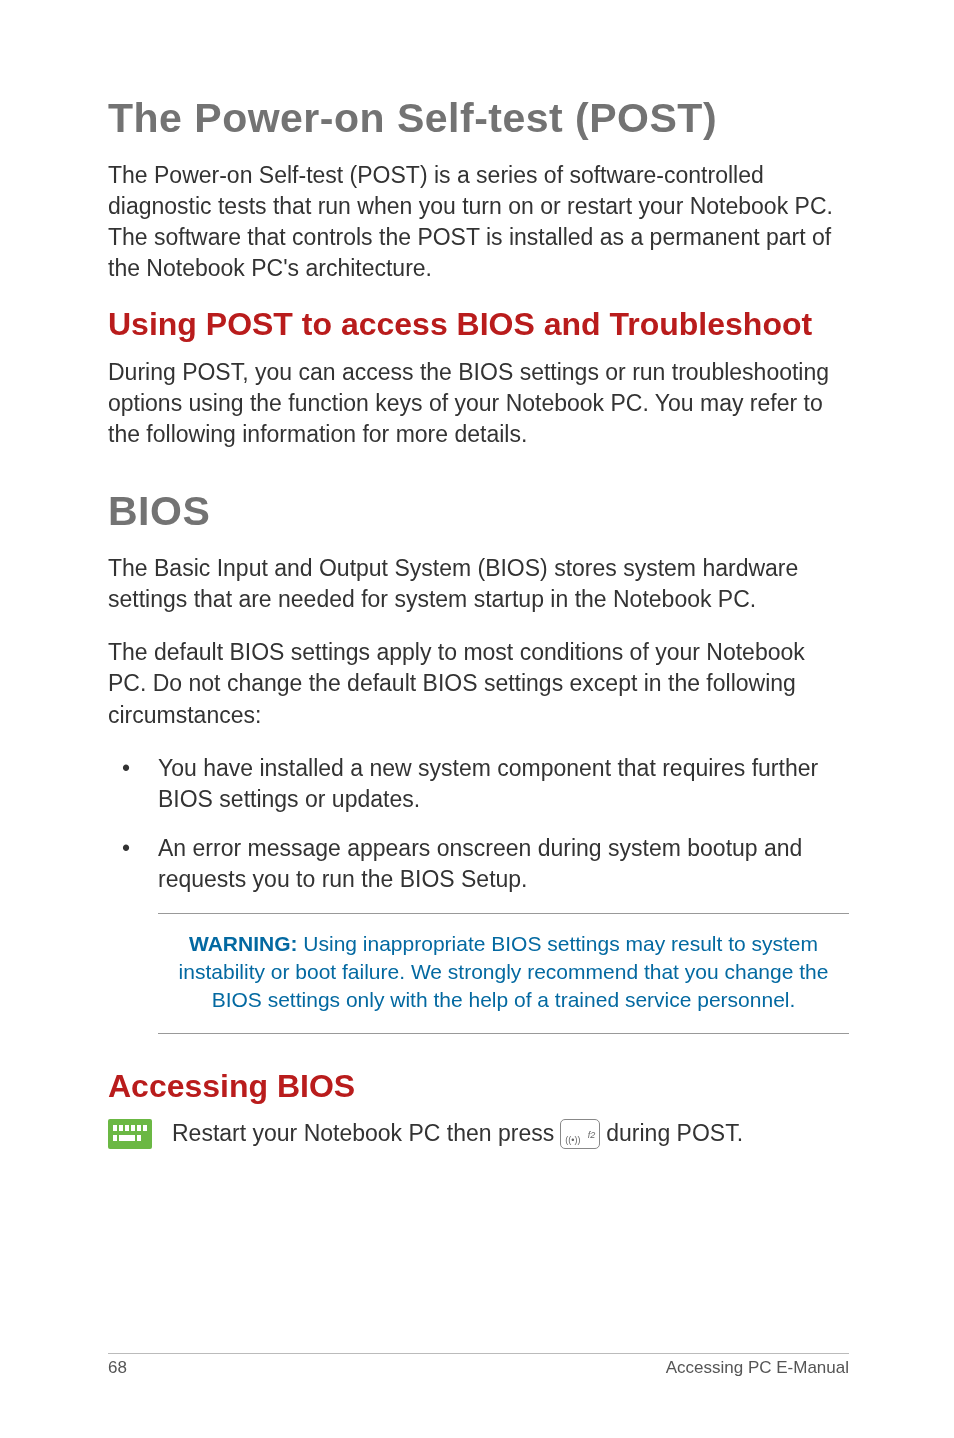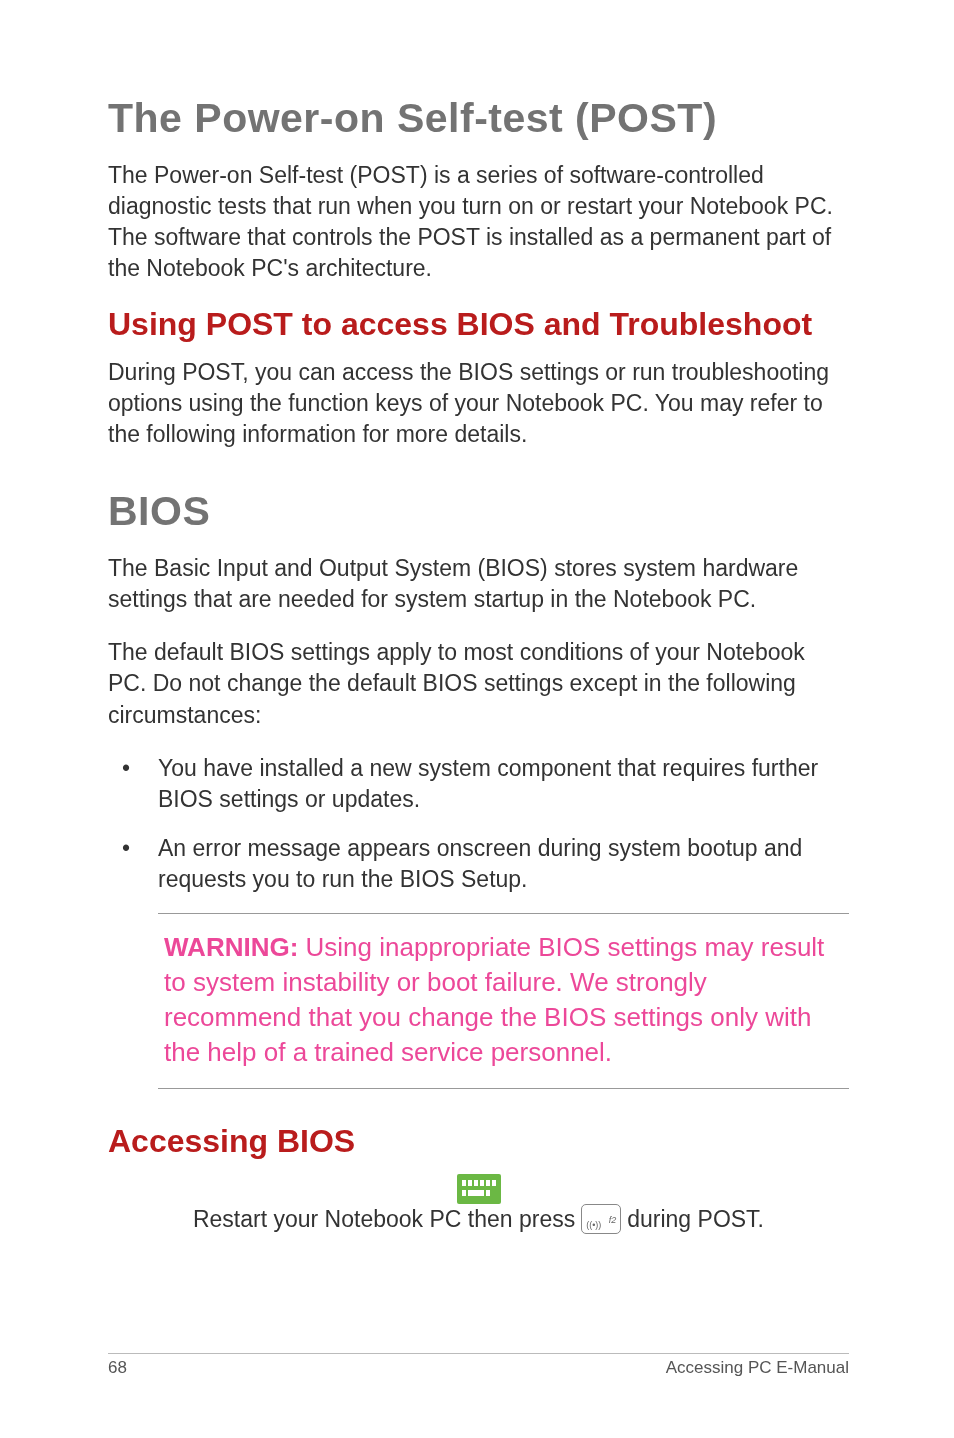--- a/index.html
+++ b/index.html
@@ -56,32 +56,33 @@
       top: 0;
     }
     .warning-box {
       border-top: 1px solid #999;
       border-bottom: 1px solid #999;
       margin-left: 50px;
       padding: 16px 6px 18px 6px;
       margin-bottom: 34px;
     }
     .warning-box p {
-      font-size: 26px;
+      font-size: 21px;
       line-height: 1.35;
-      color: #ec4899;
+      color: #0369a1;
+      text-align: center;
     }
     .warning-label {
       font-weight: 700;
     }
     .access-row {
       display: flex;
       align-items: center;
+      gap: 20px;
       margin-top: 6px;
-      flex-direction: column;
     }
     .keyboard-icon {
       width: 44px;
       height: 30px;
       background: #6bb844;
       border-radius: 2px;
       position: relative;
       flex-shrink: 0;
     }
     .keyboard-icon .keys-top {

